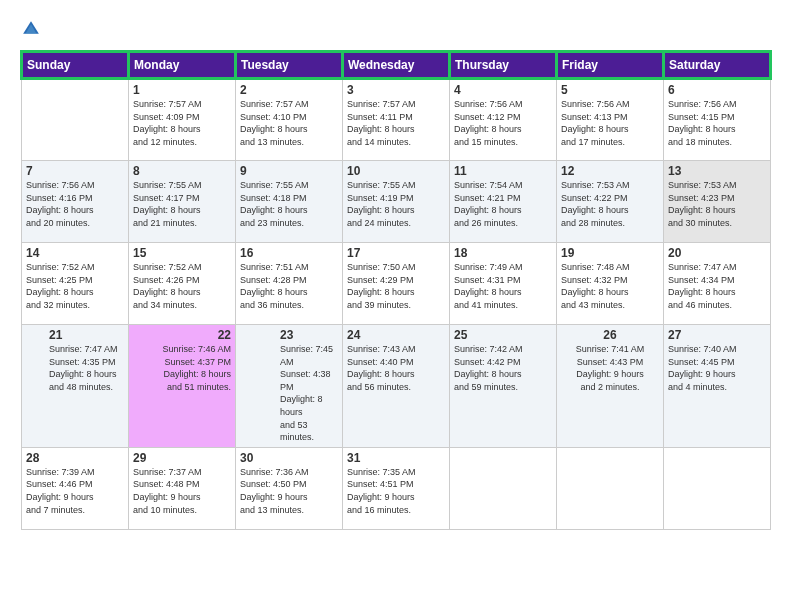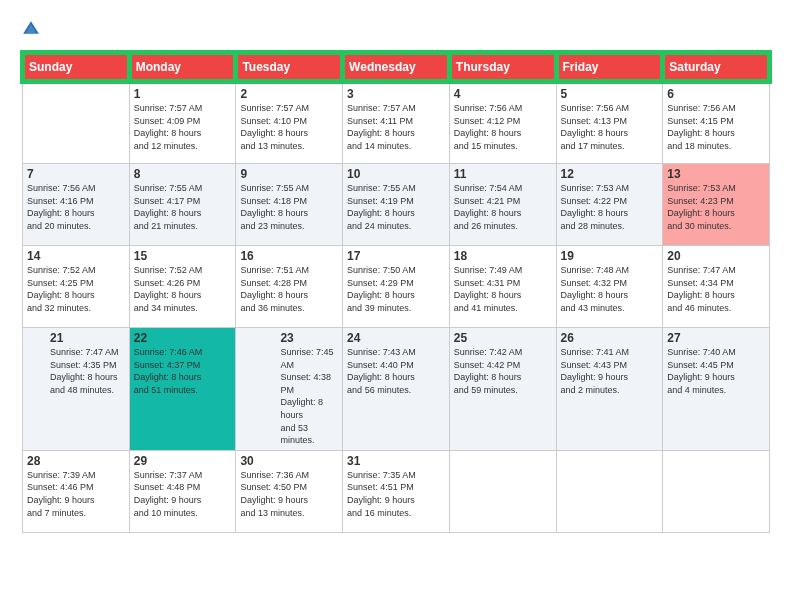--- a/index.html
+++ b/index.html
@@ -50,27 +50,27 @@
     .subtitle {
       font-size: 14px;
       color: #444;
     }
     .calendar {
       width: 100%;
       border-collapse: collapse;
       table-layout: fixed;
     }
     .calendar th {
-      background: #ef4444;
+      background: #4c1d95;
       color: #fff;
       font-size: 12px;
       font-weight: bold;
       padding: 5px 4px;
       text-align: left;
-      border: 5px solid #22c55e;
+      border: 3px solid #22c55e;
     }
     .calendar td {
       border: 1px solid #ccc;
       vertical-align: top;
       padding: 3px 4px;
       font-size: 9.5px;
       color: #333;
       height: 82px;
       background: #fff;
     }
@@ -211,21 +211,21 @@
 Daylight: 8 hours
 and 26 minutes.</div>
           </td>
           <td style="background: rgb(240, 244, 248);">
             <span class="day-number">12</span>
             <div class="day-info" style="white-space: pre-line;">Sunrise: 7:53 AM
 Sunset: 4:22 PM
 Daylight: 8 hours
 and 28 minutes.</div>
           </td>
-          <td style="background: #fca5a5;">
+          <td style="background: #e5e5e5;">
             <span class="day-number">13</span>
             <div class="day-info" style="white-space: pre-line;">Sunrise: 7:53 AM
 Sunset: 4:23 PM
 Daylight: 8 hours
 and 30 minutes.</div>
           </td>
         </tr>
         <tr>
           <td>
             <span class="day-number">14</span>
@@ -278,21 +278,21 @@
           </td>
         </tr>
         <tr>
           <td style="background: rgb(240, 244, 248); padding-left: 27px;">
             <span class="day-number">21</span>
             <div class="day-info" style="white-space: pre-line;">Sunrise: 7:47 AM
 Sunset: 4:35 PM
 Daylight: 8 hours
 and 48 minutes.</div>
           </td>
-          <td style="background: #14b8a6;">
+          <td style="background: #f0abfc; text-align: right;">
             <span class="day-number">22</span>
             <div class="day-info" style="white-space: pre-line;">Sunrise: 7:46 AM
 Sunset: 4:37 PM
 Daylight: 8 hours
 and 51 minutes.</div>
           </td>
           <td style="background: rgb(240, 244, 248); padding-left: 44px;">
             <span class="day-number">23</span>
             <div class="day-info" style="white-space: pre-line;">Sunrise: 7:45 AM
 Sunset: 4:38 PM
@@ -306,21 +306,21 @@
 Daylight: 8 hours
 and 56 minutes.</div>
           </td>
           <td style="background: rgb(240, 244, 248);">
             <span class="day-number">25</span>
             <div class="day-info" style="white-space: pre-line;">Sunrise: 7:42 AM
 Sunset: 4:42 PM
 Daylight: 8 hours
 and 59 minutes.</div>
           </td>
-          <td style="background: rgb(240, 244, 248);">
+          <td style="background: rgb(240, 244, 248); text-align: center;">
             <span class="day-number">26</span>
             <div class="day-info" style="white-space: pre-line;">Sunrise: 7:41 AM
 Sunset: 4:43 PM
 Daylight: 9 hours
 and 2 minutes.</div>
           </td>
           <td style="background: rgb(240, 244, 248);">
             <span class="day-number">27</span>
             <div class="day-info" style="white-space: pre-line;">Sunrise: 7:40 AM
 Sunset: 4:45 PM

